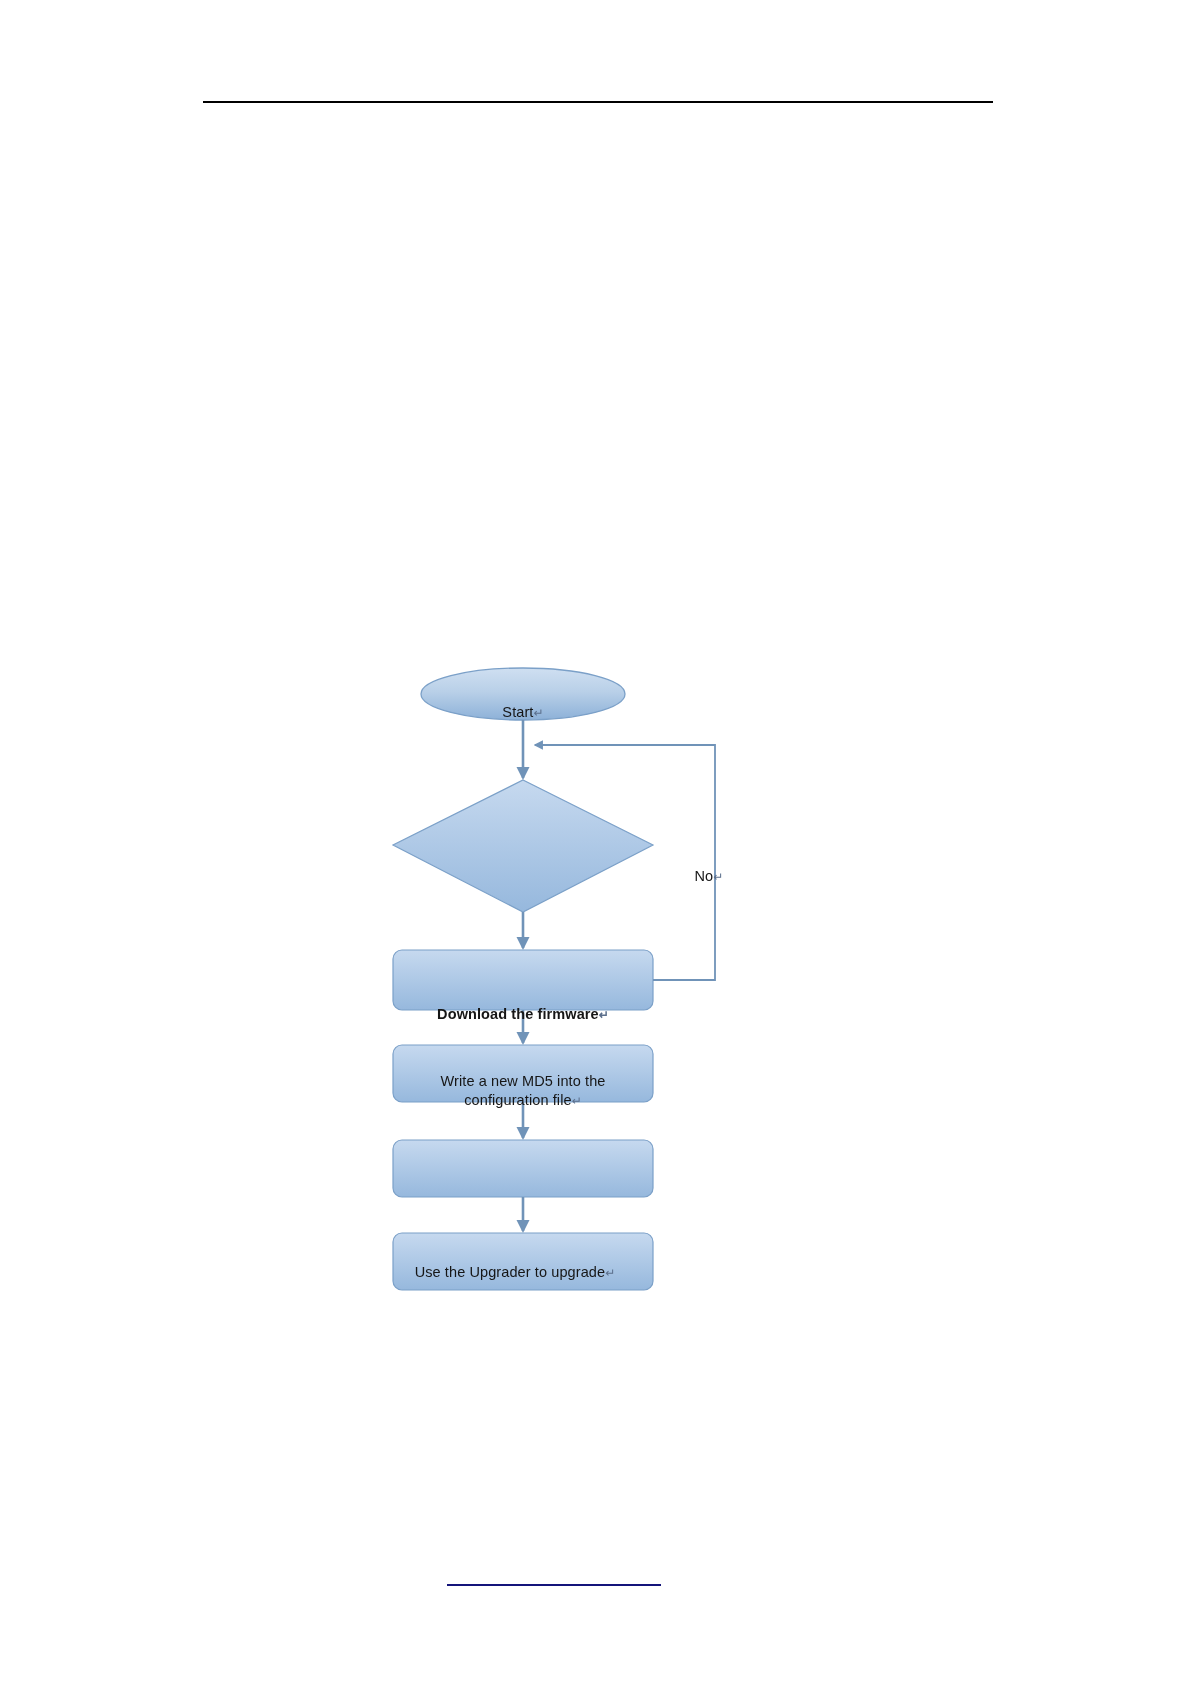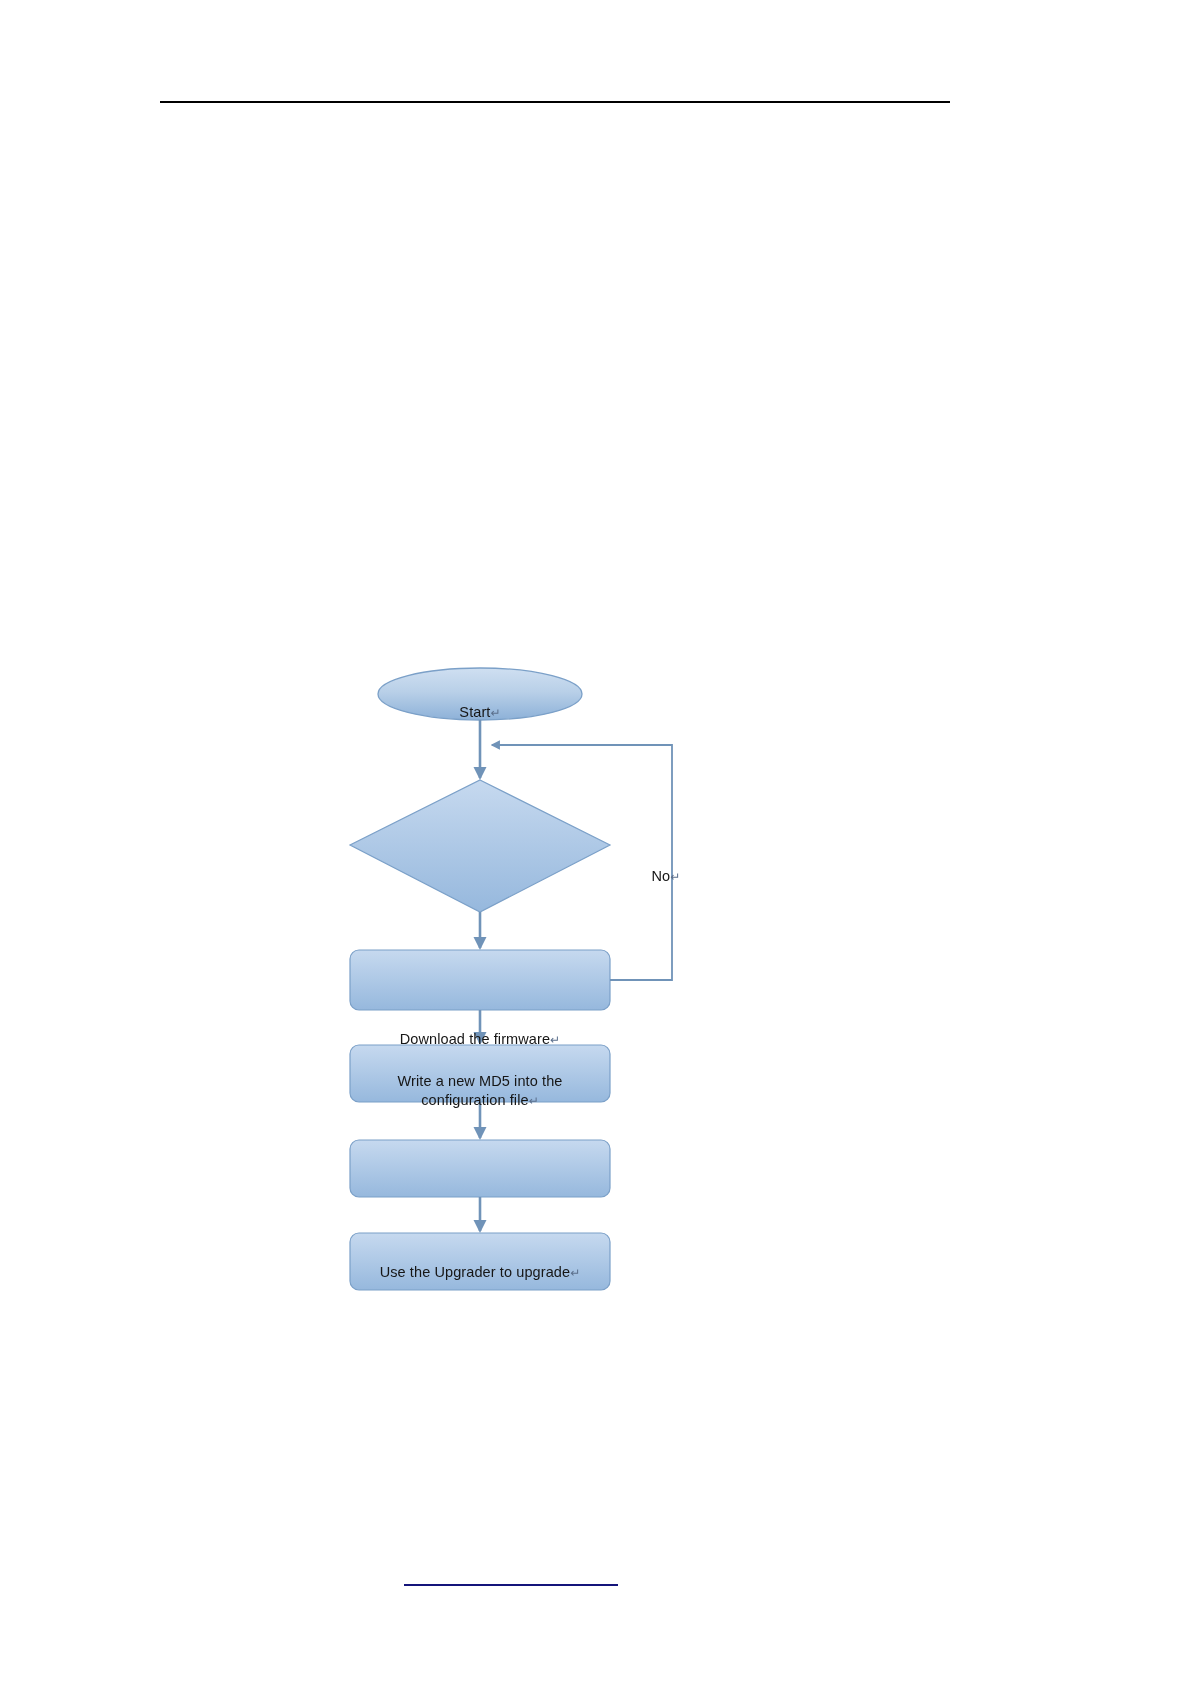--- a/index.html
+++ b/index.html
@@ -14,20 +14,21 @@
     position: relative;
     overflow: hidden;
     font-family: "Liberation Sans", sans-serif;
     color: #1a1a1a;
   }
   .page {
     position: absolute;
     inset: 0;
     width: 942px;
     height: 1684px;
+    margin-left: 43px;
   }
 
   
   .header-rule {
     position: absolute;
     left: 160px;
     top: 101px;
     width: 790px;
     height: 0;
     border-top: 2px solid #000000;
@@ -66,36 +67,37 @@
     top: 684px;
     width: 204px;
   }
   #decision-label {
     left: 380px;
     top: 809px;
     width: 200px;
   }
   #box1-label {
     left: 350px;
-    top: 1011px;
-    width: 260px;
+    top: 986px;
+    width: 260px;
+    font-weight: bold;
   }
   #box2-label {
     left: 350px;
     top: 1053px;
     width: 260px;
     text-align: center;
   }
   #box3-label {
     left: 350px;
     top: 1147px;
     width: 260px;
   }
   #box4-label {
-    left: 350px;
+    left: 342px;
     top: 1244px;
     width: 260px;
     text-align: center;
   }
   #edge-no-label {
     left: 636px;
     top: 848px;
     width: 60px;
     text-align: center;
   }

